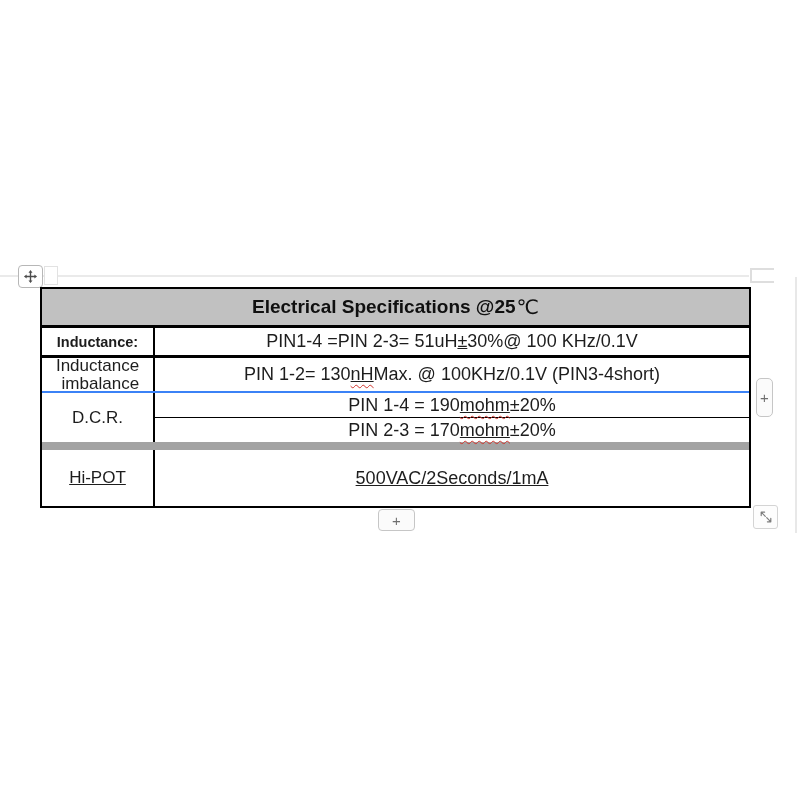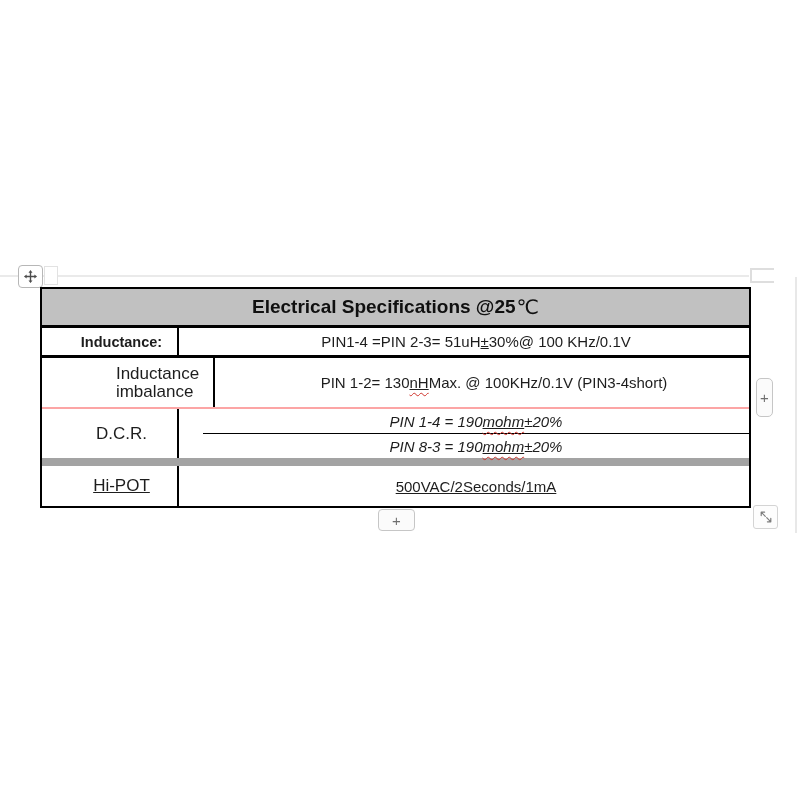--- a/index.html
+++ b/index.html
@@ -23,31 +23,31 @@
   .resize-handle{left:753px;top:505px;width:25px;height:24px;border-radius:3px;border-color:#d4d4d4;background:#fdfdfd;}
   .ctrl svg{display:block;}
 
   
   .spec-table{position:absolute;left:40px;top:287px;width:711px;height:221px;box-sizing:border-box;
     border:2px solid #000;background:#fff;display:flex;flex-direction:column;}
   .t-row{display:flex;box-sizing:border-box;flex:0 0 auto;}
   .t-header{height:39px;background:#c1c1c1;border-bottom:3px solid #000;
     align-items:center;justify-content:center;font-size:19px;font-weight:700;color:#101010;}
   .t-header .deg{font-weight:400;font-size:20px;margin-left:1px;}
-  .cell{box-sizing:border-box;display:flex;align-items:center;justify-content:center;text-align:left;margin-left:24px;}
+  .cell{box-sizing:border-box;display:flex;align-items:center;justify-content:center;text-align:right;}
   .lbl{width:113px;border-right:2px solid #000;font-size:17px;flex:0 0 auto;}
   .lbl.small-bold{font-size:14.5px;font-weight:700;}
-  .val{flex:1;font-size:15px;}
+  .val{flex:1;font-size:18px;}
   .row-inductance{height:30px;border-bottom:3px solid #000;}
-  .row-imbalance{height:51px;border-bottom:2px solid #fca5a5;padding-left:36px;}
+  .row-imbalance{height:35px;border-bottom:2px solid #3b82f6;}
   .row-imbalance .lbl{line-height:18px;}
   .row-turnratio{height:30px;border-bottom:2px solid #000;}
   .row-dcr{height:57px;border-bottom:8px solid #a3a3a3;}
   .dcr-values{flex:1;display:flex;flex-direction:column;}
-  .dcr-values .val{flex:1;font-style:italic;}
+  .dcr-values .val{flex:1;}
   .dcr-values .val:first-child{border-bottom:1px solid #000;}
   .row-hipot{flex:1;text-decoration:underline;}
 
   
   .un{text-decoration:underline;text-decoration-thickness:1px;}
   .sq{text-decoration-line:underline;text-decoration-style:wavy;text-decoration-color:#d0342c;
     text-decoration-thickness:1px;text-underline-offset:3.5px;}
   .sq .un{text-underline-offset:1px;}
 </style>
 </head>
@@ -98,21 +98,21 @@
 
     <div class="t-row row-dcr">
       <div class="cell lbl">D.C.R.</div>
       <div class="dcr-values">
         <div class="cell val">
           <span>PIN 1-4 = 190 </span>
             <span class="sq"><span class="un">mohm</span></span>
             <span> ±20%</span>
         </div>
         <div class="cell val">
-          <span>PIN 8-3 = 190 </span>
+          <span>PIN 2-3 = 170 </span>
             <span class="sq"><span class="un">mohm</span></span>
             <span> ±20%</span>
         </div>
       </div>
     </div>
 
     <div class="t-row row-hipot">
       <div class="cell lbl">Hi-POT</div>
       <div class="cell val">500VAC/2Seconds/1mA</div>
     </div>

